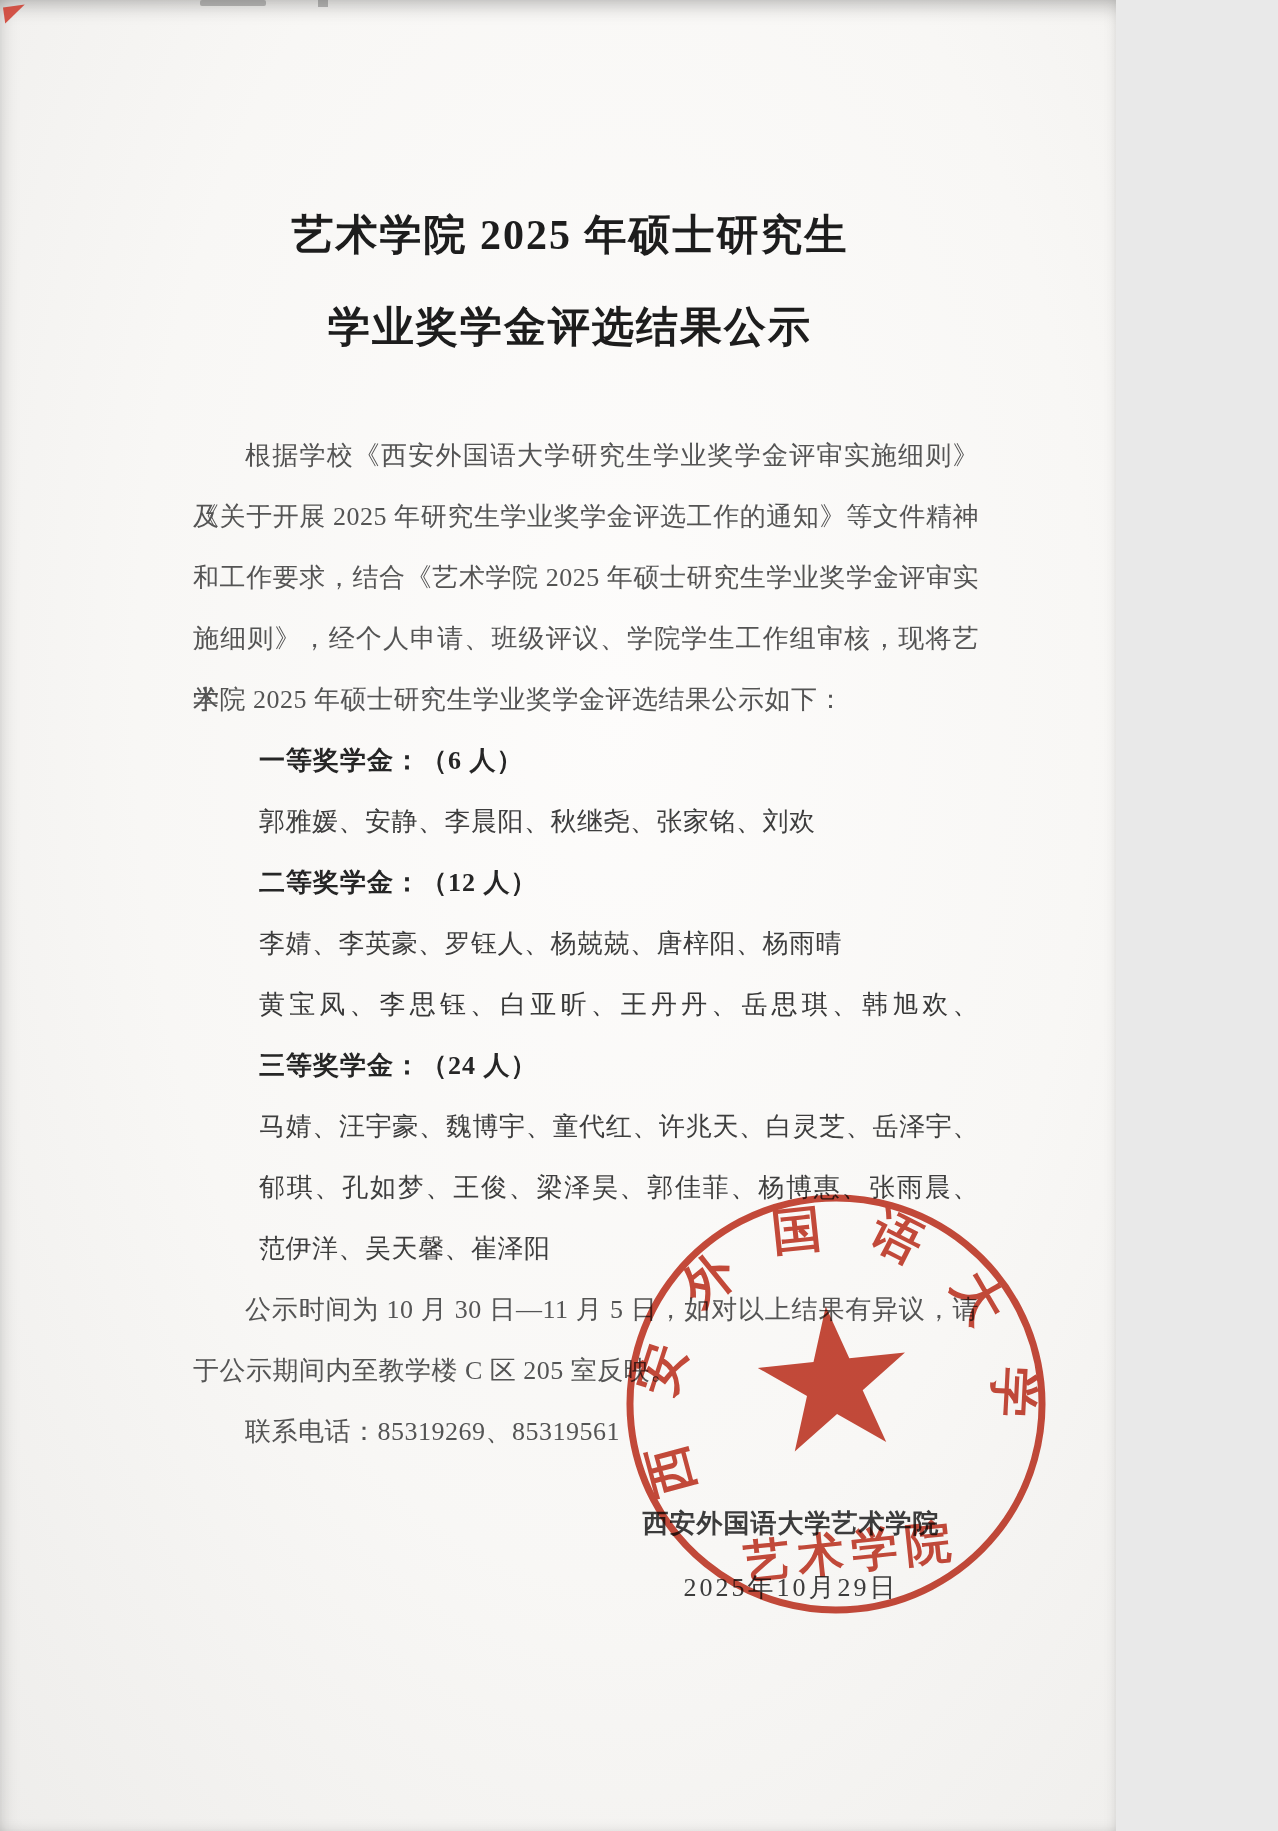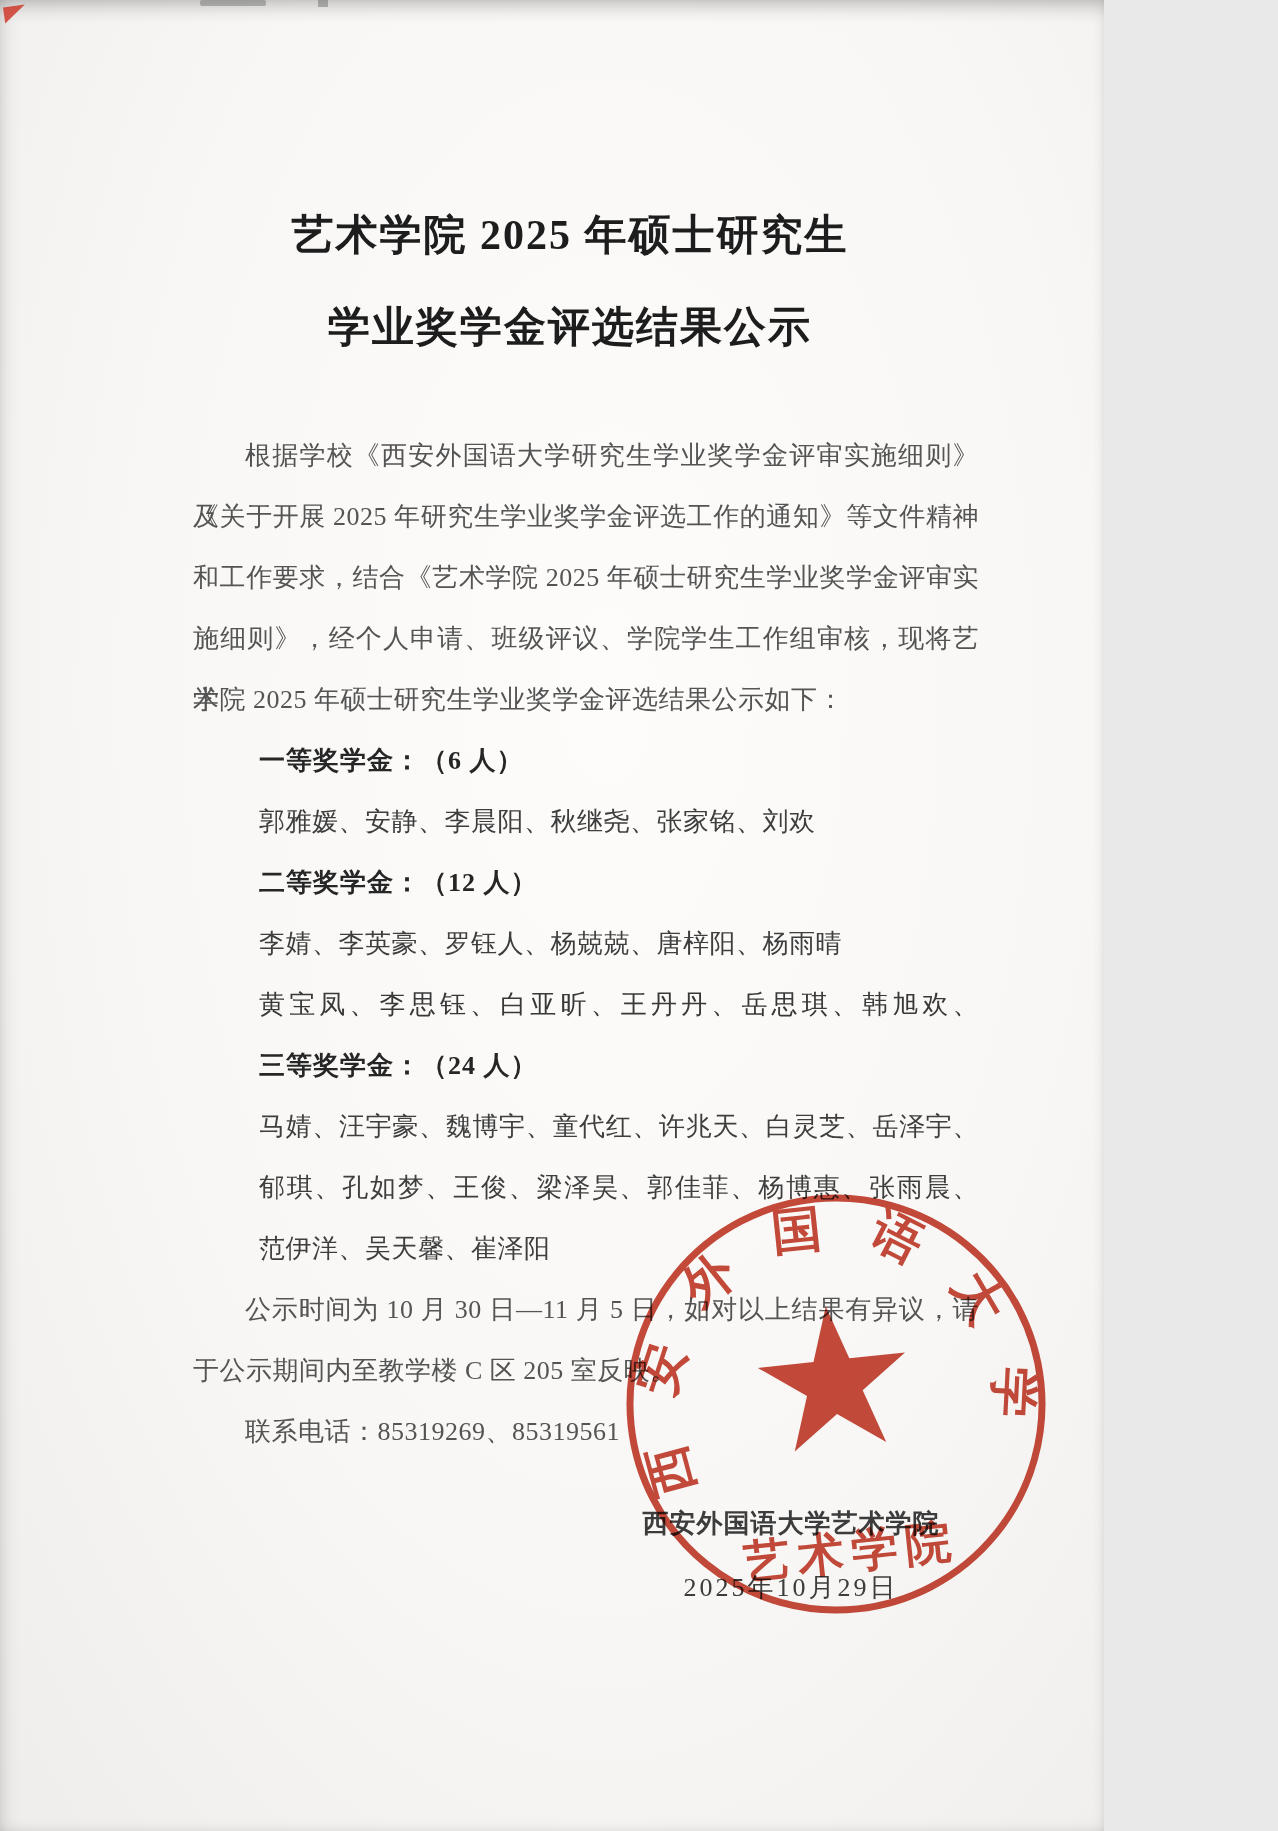--- a/index.html
+++ b/index.html
@@ -4,20 +4,21 @@
 <style>
   html,body{margin:0;padding:0;background:#e9e9e9;}
   .page{
     position:relative;width:1104px;height:1831px;overflow:hidden;
     background:radial-gradient(ellipse at 55% 38%, #fdfcfb 0%, #f8f7f5 55%, #eeedeb 100%);
     box-shadow:inset 0 16px 20px -12px rgba(0,0,0,.28),
                inset 16px 0 22px -16px rgba(0,0,0,.14),
                inset -10px 0 18px -14px rgba(0,0,0,.10),
                inset 0 -10px 16px -12px rgba(0,0,0,.12);
     font-family:"Liberation Serif","DejaVu Serif",serif;
+    padding-left:12px;
   }
   .corner-red{position:absolute;left:4px;top:6px;width:0;height:0;
     border-top:16px solid #cf3a2c;border-right:22px solid transparent;opacity:.85;
     transform:rotate(-8deg);}
   .top-smudge{position:absolute;left:200px;top:0;width:66px;height:6px;background:#6a6a6a;opacity:.45;border-radius:2px;}
   .top-smudge2{position:absolute;left:318px;top:0;width:10px;height:7px;background:#555;opacity:.4;}
 
   .title{position:absolute;left:170px;width:800px;text-align:center;
     font-size:42px;font-weight:700;color:#1d1d1d;letter-spacing:2px;line-height:46px;}
   .title1{top:212px;}

